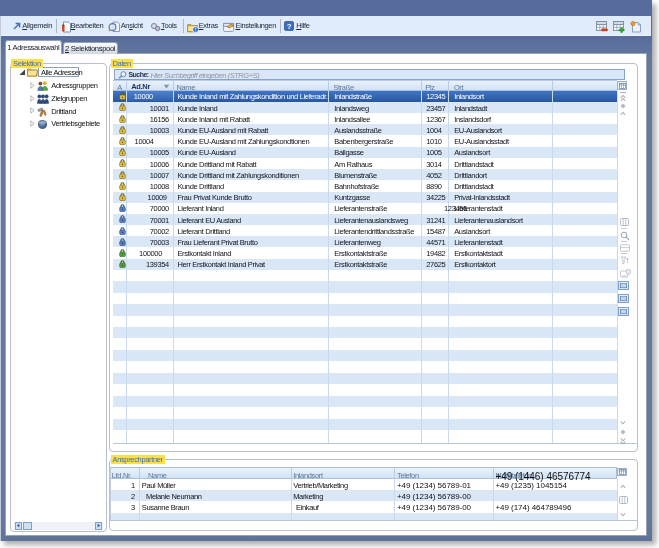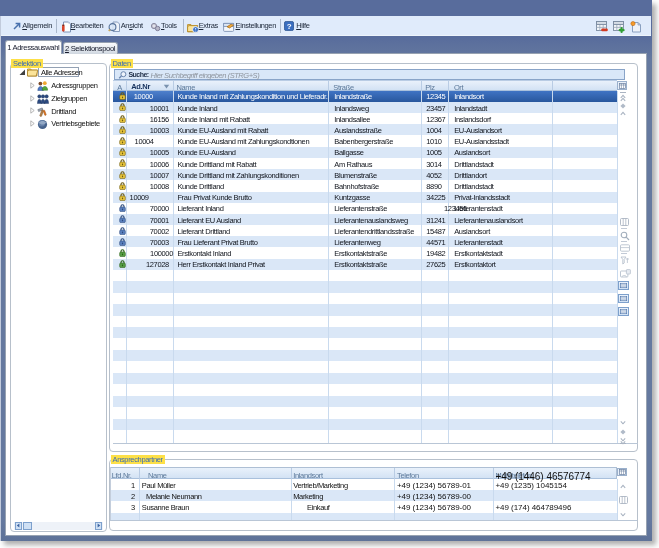--- a/index.html
+++ b/index.html
@@ -313,21 +313,21 @@
 <div class="txt num" style="left:119.7px;top:128.0px;width:43.2px;color:#10141c">10008</div>
 <div class="txt" style="left:171.4px;top:128.0px;color:#10141c">Kunde Drittland</div>
 <div class="txt" style="left:328.3px;top:128.0px;color:#10141c">Bahnhofstraße</div>
 <div class="txt" style="left:420.3px;top:128.0px;color:#10141c">8890</div>
 <div class="txt" style="left:448.2px;top:128.0px;color:#10141c">Drittlandstadt</div>
 <svg class="abs" style="left:112.6px;top:139.0px" width="7" height="8" viewBox="0 0 7 8">
         <path d="M2 3.2 V2.2 a1.5 1.5 0 0 1 3 0 V3.2" fill="none" stroke="#6b5a10" stroke-width="1.1"></path>
         <rect x="0.7" y="3" width="5.6" height="4.6" rx="1.1" fill="#e8c53c" stroke="#6b5a10" stroke-width="0.6"></rect>
         <rect x="2.9" y="4.4" width="1.2" height="1.9" rx="0.5" fill="#6b5a10"></rect>
       </svg>
-<div class="txt num" style="left:119.7px;top:139.2px;width:23px;color:#10141c">10009</div>
+<div class="txt num" style="left:119.7px;top:139.2px;width:41px;color:#10141c">10009</div>
 <div class="txt" style="left:171.4px;top:139.2px;color:#10141c">Frau Privat Kunde Brutto</div>
 <div class="txt" style="left:328.3px;top:139.2px;color:#10141c">Kuntzgasse</div>
 <div class="txt" style="left:420.3px;top:139.2px;color:#10141c">34225</div>
 <div class="txt" style="left:448.2px;top:139.2px;color:#10141c">Privat-Inlandsstadt</div>
 <svg class="abs" style="left:112.6px;top:150.2px" width="7" height="8" viewBox="0 0 7 8">
         <path d="M2 3.2 V2.2 a1.5 1.5 0 0 1 3 0 V3.2" fill="none" stroke="#2c4a7c" stroke-width="1.1"></path>
         <rect x="0.7" y="3" width="5.6" height="4.6" rx="1.1" fill="#5c82c0" stroke="#2c4a7c" stroke-width="0.6"></rect>
         <rect x="2.9" y="4.4" width="1.2" height="1.9" rx="0.5" fill="#2c4a7c"></rect>
       </svg>
 <div class="txt num" style="left:119.7px;top:150.4px;width:43.2px;color:#10141c">70000</div>
@@ -363,31 +363,31 @@
 <div class="txt num" style="left:119.7px;top:184.0px;width:43.2px;color:#10141c">70003</div>
 <div class="txt" style="left:171.4px;top:184.0px;color:#10141c">Frau Lieferant Privat Brutto</div>
 <div class="txt" style="left:328.3px;top:184.0px;color:#10141c">Lieferantenweg</div>
 <div class="txt" style="left:420.3px;top:184.0px;color:#10141c">44571</div>
 <div class="txt" style="left:448.2px;top:184.0px;color:#10141c">Lieferantenstadt</div>
 <svg class="abs" style="left:112.6px;top:195.0px" width="7" height="8" viewBox="0 0 7 8">
         <path d="M2 3.2 V2.2 a1.5 1.5 0 0 1 3 0 V3.2" fill="none" stroke="#2a6018" stroke-width="1.1"></path>
         <rect x="0.7" y="3" width="5.6" height="4.6" rx="1.1" fill="#58a048" stroke="#2a6018" stroke-width="0.6"></rect>
         <rect x="2.9" y="4.4" width="1.2" height="1.9" rx="0.5" fill="#2a6018"></rect>
       </svg>
-<div class="txt num" style="left:118px;top:195.2px;width:49px;color:#10141c">100000</div>
+<div class="txt num" style="left:107px;top:195.2px;width:49px;color:#10141c">100000</div>
 <div class="txt" style="left:171.4px;top:195.2px;color:#10141c">Erstkontakt Inland</div>
 <div class="txt" style="left:328.3px;top:195.2px;color:#10141c">Erstkontaktstraße</div>
 <div class="txt" style="left:420.3px;top:195.2px;color:#10141c">19482</div>
 <div class="txt" style="left:448.2px;top:195.2px;color:#10141c">Erstkontaktstadt</div>
 <svg class="abs" style="left:112.6px;top:206.2px" width="7" height="8" viewBox="0 0 7 8">
         <path d="M2 3.2 V2.2 a1.5 1.5 0 0 1 3 0 V3.2" fill="none" stroke="#2a6018" stroke-width="1.1"></path>
         <rect x="0.7" y="3" width="5.6" height="4.6" rx="1.1" fill="#58a048" stroke="#2a6018" stroke-width="0.6"></rect>
         <rect x="2.9" y="4.4" width="1.2" height="1.9" rx="0.5" fill="#2a6018"></rect>
       </svg>
-<div class="txt num" style="left:119.7px;top:206.4px;width:43.2px;color:#10141c">127028</div>
+<div class="txt num" style="left:119.7px;top:206.4px;width:43.2px;color:#10141c">139354</div>
 <div class="txt" style="left:171.4px;top:206.4px;color:#10141c">Herr Erstkontakt Inland Privat</div>
 <div class="txt" style="left:328.3px;top:206.4px;color:#10141c">Erstkontaktstraße</div>
 <div class="txt" style="left:420.3px;top:206.4px;color:#10141c">27625</div>
 <div class="txt" style="left:448.2px;top:206.4px;color:#10141c">Erstkontaktort</div>
 <div class="abs" style="left:611.2px;top:27.2px;width:10px;height:8.5px;background:#e8f0fa;border:1px solid #9ab0cc"></div>
 <svg class="abs" style="left:612.6px;top:28.6px" width="7" height="6" viewBox="0 0 7 6">
         <rect x="0.4" y="0.4" width="6.2" height="5.2" fill="#fff" stroke="#6a80a0" stroke-width="0.7"></rect>
         <path d="M0.4 2 h6.2 M2.4 0.4 v5.2 M4.6 0.4 v5.2" stroke="#6a80a0" stroke-width="0.6"></path>
       </svg>
 <div class="abs" style="left:614px;top:38.2px;width:6px;height:1px;background:#aab4c2"></div>
@@ -483,21 +483,21 @@
 <div class="txt" style="left:287.2px;top:426.7px">Vertrieb/Marketing</div>
 <div class="txt" style="left:391.0px;top:426.7px;font-size:8px;letter-spacing:-0.05px">+49 (1234) 56789-01</div>
 <div class="txt" style="left:489.5px;top:426.7px;font-size:8px;letter-spacing:-0.05px">+49 (1235) 1045154</div>
 <div class="txt num" style="left:103.5px;top:437.9px;width:25.3px">2</div>
 <div class="txt" style="left:140px;top:437.9px">Melanie Neumann</div>
 <div class="txt" style="left:287.2px;top:437.9px">Marketing</div>
 <div class="txt" style="left:391.0px;top:437.9px;font-size:8px;letter-spacing:-0.05px">+49 (1234) 56789-00</div>
 <div class="txt" style="left:489.5px;top:417px;font-size:10px;letter-spacing:-0.05px">+49 (1446) 46576774</div>
 <div class="txt num" style="left:103.5px;top:449.1px;width:25.3px">3</div>
 <div class="txt" style="left:135.8px;top:449.1px">Susanne Braun</div>
-<div class="txt" style="left:301px;top:449.1px">Einkauf</div>
+<div class="txt" style="left:290px;top:449.1px">Einkauf</div>
 <div class="txt" style="left:391.0px;top:449.1px;font-size:8px;letter-spacing:-0.05px">+49 (1234) 56789-00</div>
 <div class="txt" style="left:489.5px;top:449.1px;font-size:8px;letter-spacing:-0.05px">+49 (174) 464789496</div>
 <div class="abs" style="left:611.2px;top:413.6px;width:10px;height:8.5px;background:#e8f0fa;border:1px solid #9ab0cc"></div>
 <svg class="abs" style="left:612.6px;top:415px" width="7" height="6" viewBox="0 0 7 6">
         <rect x="0.4" y="0.4" width="6.2" height="5.2" fill="#fff" stroke="#6a80a0" stroke-width="0.7"></rect>
         <path d="M0.4 2 h6.2 M2.4 0.4 v5.2 M4.6 0.4 v5.2" stroke="#6a80a0" stroke-width="0.6"></path>
       </svg>
 <svg class="abs" style="left:614.0px;top:430.0px" width="6" height="5" viewBox="0 0 6 5">
         <path d="M0.8 3.8 L3 1.4 L5.2 3.8" fill="none" stroke="#aab4c2" stroke-width="1.1"></path>
       </svg>

